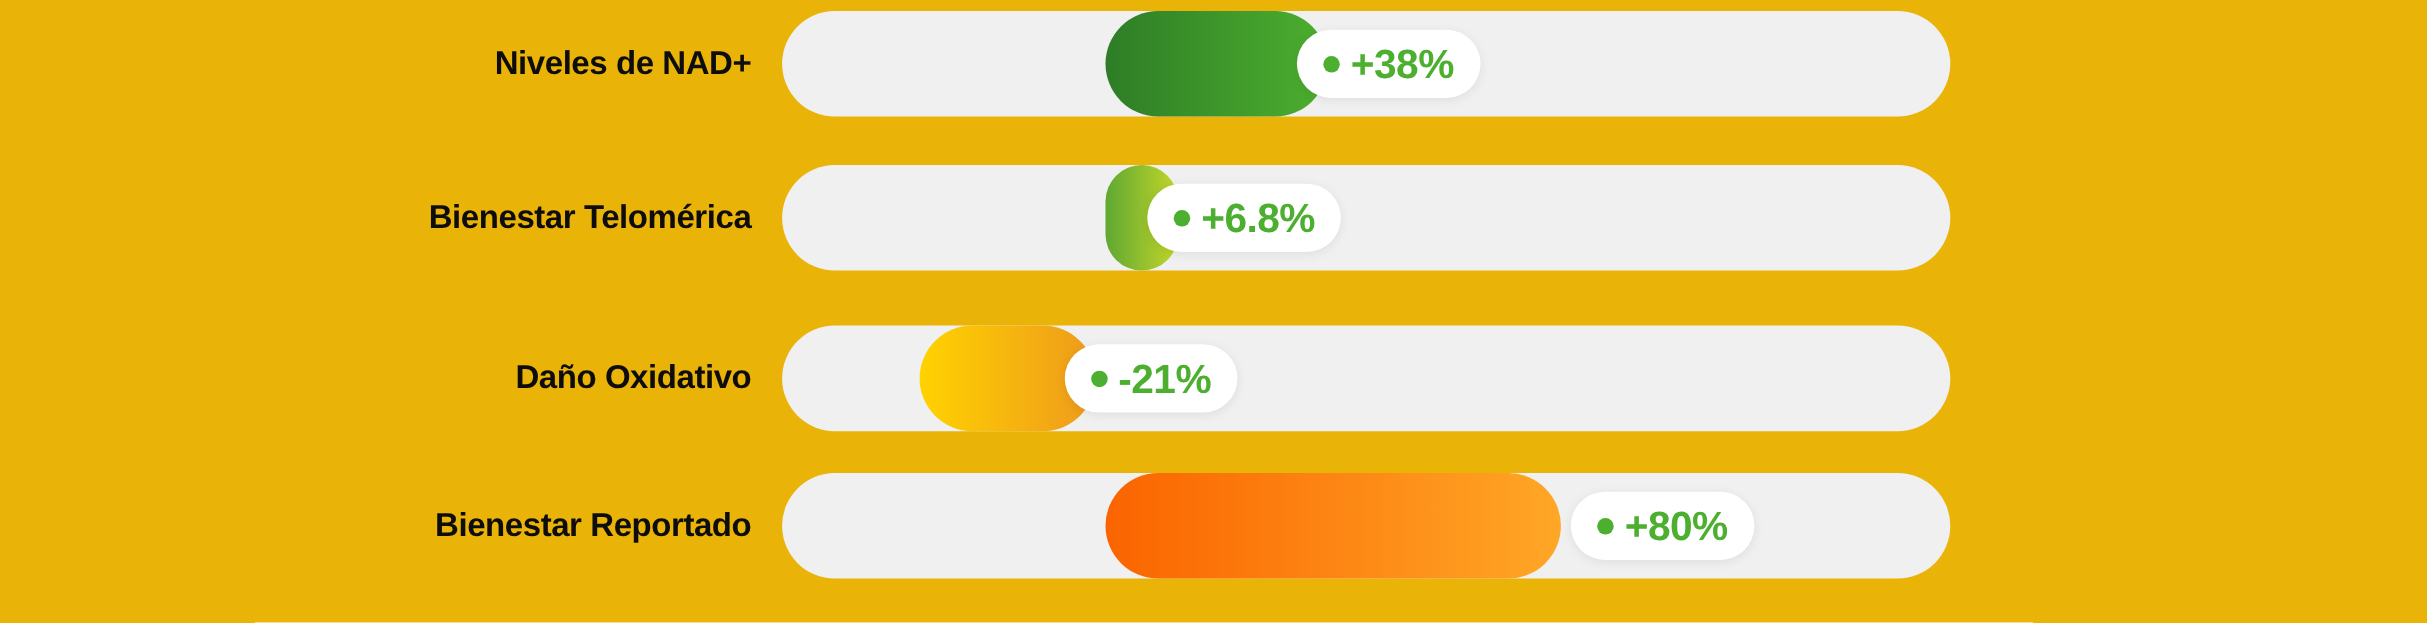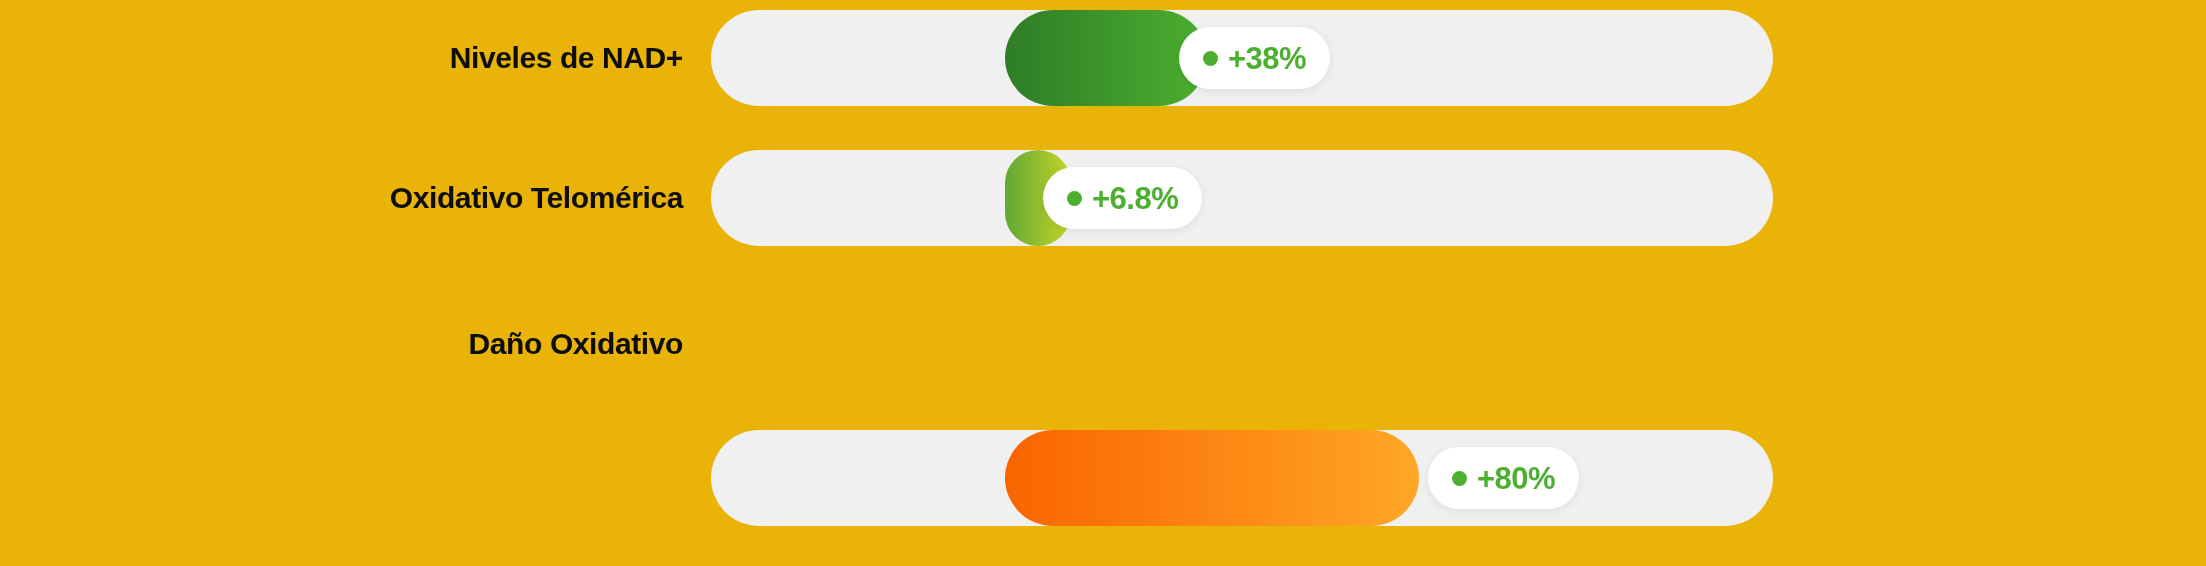--- a/index.html
+++ b/index.html
@@ -74,21 +74,21 @@
     box-shadow: 0 2px 10px rgba(0,0,0,0.08);
     white-space: nowrap;
   }
   .badge-dot {
     width: 15px;
     height: 15px;
     border-radius: 50%;
     flex: 0 0 auto;
   }
   .badge-value {
-    font-size: 31px;
+    font-size: 37px;
     font-weight: 700;
     letter-spacing: -0.5px;
     line-height: 1;
   }
 </style>
 </head>
 <body>
 
 <div id="canvas">
 
@@ -98,36 +98,45 @@
       <div class="track"></div>
       <div class="fill" id="fill0" style="left: 294.174px; width: 201.78px; background: linear-gradient(90deg, rgb(46, 125, 38) 0%, rgb(76, 175, 47) 100%);"></div>
       <div class="badge" id="badge0" style="left: 467.954px;">
         <span class="badge-dot" id="dot0" style="background: rgb(76, 175, 47);"></span>
         <span class="badge-value" id="val0" style="color: rgb(76, 175, 47);">+38%</span>
       </div>
     </div>
   </div>
 
   <div class="row" style="top:150px;">
-    <div class="row-label">Oxidativo Telomérica</div>
+    <div class="row-label">Bienestar Telomérica</div>
     <div class="bar-area">
       <div class="track"></div>
       <div class="fill" id="fill1" style="left: 294.174px; width: 65.844px; background: linear-gradient(90deg, rgb(95, 168, 50) 0%, rgb(196, 214, 42) 100%);"></div>
       <div class="badge" id="badge1" style="left: 332.018px;">
         <span class="badge-dot" id="dot1" style="background: rgb(76, 175, 47);"></span>
         <span class="badge-value" id="val1" style="color: rgb(76, 175, 47);">+6.8%</span>
       </div>
     </div>
   </div>
 
   <div class="row" style="top:296px;">
     <div class="row-label">Daño Oxidativo</div>
+    <div class="bar-area">
+      <div class="track"></div>
+      <div class="fill" id="fill2" style="left: 125.316px; width: 159.3px; background: linear-gradient(90deg, rgb(255, 210, 0) 0%, rgb(238, 154, 28) 100%);"></div>
+      <div class="badge" id="badge2" style="left: 256.616px;">
+        <span class="badge-dot" id="dot2" style="background: rgb(76, 175, 47);"></span>
+        <span class="badge-value" id="val2" style="color: rgb(76, 175, 47);">-21%</span>
+      </div>
+    </div>
   </div>
 
   <div class="row" style="top:430px;">
+    <div class="row-label">Bienestar Reportado</div>
     <div class="bar-area">
       <div class="track"></div>
       <div class="fill" id="fill3" style="left: 294.174px; width: 414.18px; background: linear-gradient(90deg, rgb(250, 100, 0) 0%, rgb(255, 167, 38) 100%);"></div>
       <div class="badge" id="badge3" style="left: 717px;">
         <span class="badge-dot" id="dot3" style="background: rgb(76, 175, 47);"></span>
         <span class="badge-value" id="val3" style="color: rgb(76, 175, 47);">+80%</span>
       </div>
     </div>
   </div>
 

